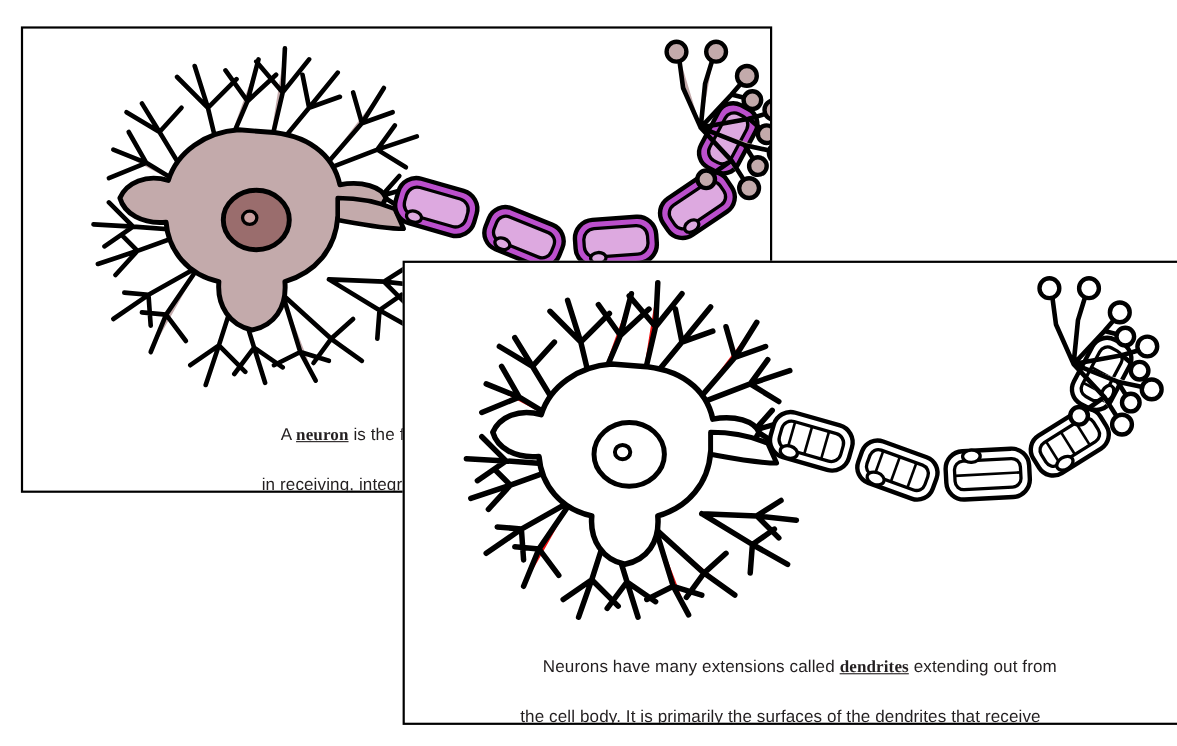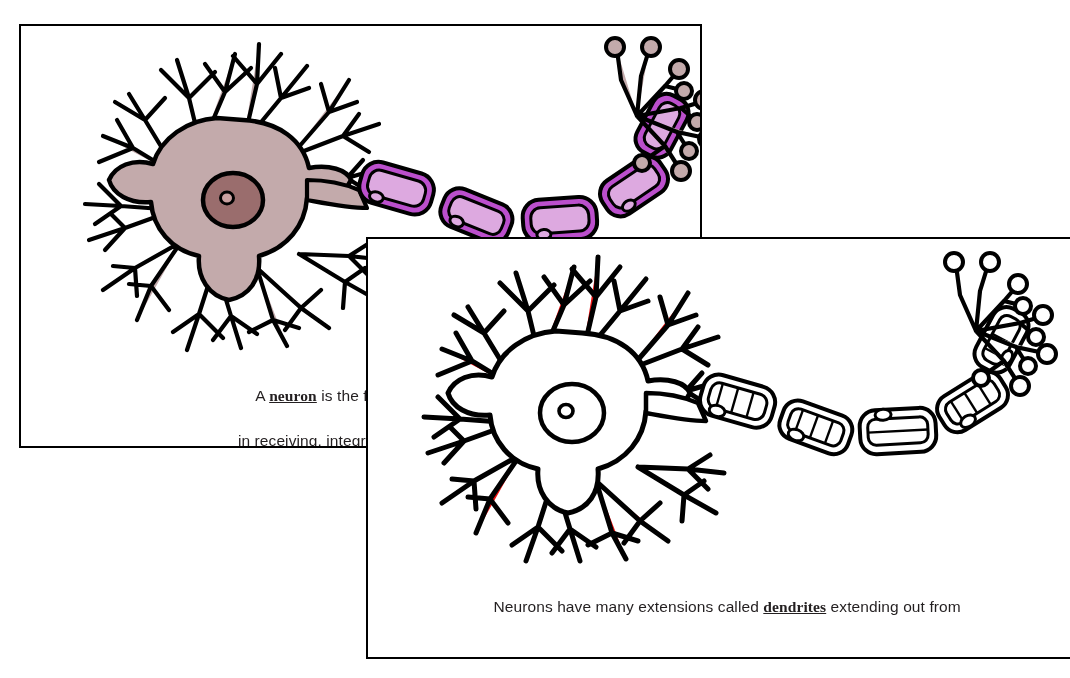--- a/index.html
+++ b/index.html
@@ -328,17 +328,18 @@
           </g>
 
         </g>
       </svg>
     </div>
 
     <div class="caption">
       <span class="line">
         <span>Neurons have many extensions called </span><b>dendrites</b><span> extending out from</span>
       </span>
+      <span class="line">the cell body. It is primarily the surfaces of the dendrites that receive</span>
 
     </div>
   </div>
 
 </div>
 
 </body></html>

